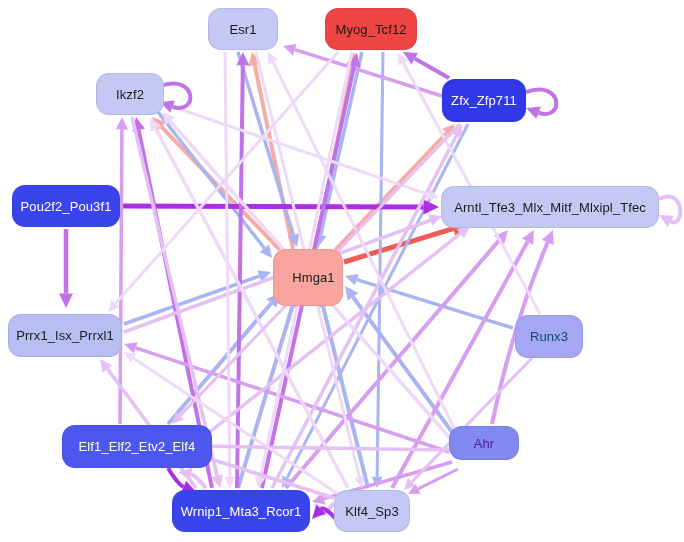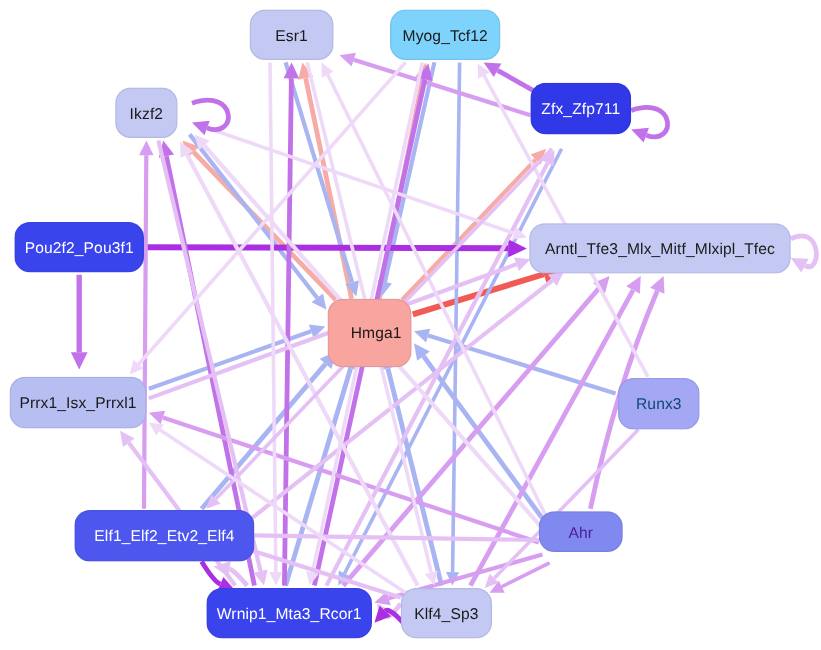--- a/index.html
+++ b/index.html
@@ -123,23 +123,23 @@
       <polygon points="404,490 407.9179957836526,478.05892345559744 415.8149001116142,485.7165276524087" fill="#e5c0f5"></polygon>
       <path d="M 160 86 C 198 73, 198 116, 172.57379776534927 106.63245180828658" fill="none" stroke="#c272e9" stroke-width="4" stroke-linecap="butt"></path>
       <polygon points="160,102 174.8208825977271,100.53322154897536 170.32671293297145,112.73168206759779" fill="#c272e9"></polygon>
       <path d="M 526 92 C 564 79, 564 122, 538.5737977653492 112.63245180828658" fill="none" stroke="#c272e9" stroke-width="4" stroke-linecap="butt"></path>
       <polygon points="526,108 540.8208825977271,106.53322154897536 536.3267129329714,118.73168206759779" fill="#c272e9"></polygon>
       <path d="M 659 199 C 685 186, 685 229, 670.7983127389572 221.35293762866922" fill="none" stroke="#e5c0f5" stroke-width="4" stroke-linecap="butt"></path>
       <polygon points="659,215 673.8799615886848,215.6298754791751 667.7166638892296,227.07599977816335" fill="#e5c0f5"></polygon>
     </svg>
   <div id="node-layer">
       <div class="node" style="left: 208px; top: 8px; width: 70px; height: 42px; background: rgb(195, 201, 242); color: rgb(26, 26, 26);">Esr1</div>
-      <div class="node" style="left: 325px; top: 8px; width: 92px; height: 42px; background: #7dd3fc; color: rgb(26, 26, 26);">Myog_Tcf12</div>
-      <div class="node" style="left: 96px; top: 73px; width: 52px; height: 42px; background: rgb(195, 201, 242); color: rgb(26, 26, 26);">Ikzf2</div>
-      <div class="node" style="left: 442px; top: 69px; width: 84px; height: 43px; background: rgb(48, 56, 232); color: rgb(255, 255, 255); border-radius: 13px;">Zfx_Zfp711</div>
+      <div class="node" style="left: 325px; top: 8px; width: 92px; height: 42px; background: #ef4444; color: rgb(26, 26, 26);">Myog_Tcf12</div>
+      <div class="node" style="left: 96px; top: 73px; width: 68px; height: 42px; background: rgb(195, 201, 242); color: rgb(26, 26, 26);">Ikzf2</div>
+      <div class="node" style="left: 442px; top: 79px; width: 84px; height: 43px; background: rgb(48, 56, 232); color: rgb(255, 255, 255); border-radius: 13px;">Zfx_Zfp711</div>
       <div class="node" style="left: 12px; top: 185px; width: 108px; height: 42px; background: rgb(58, 68, 236); color: rgb(255, 255, 255);">Pou2f2_Pou3f1</div>
       <div class="node" style="left: 441px; top: 186px; width: 218px; height: 42px; background: rgb(195, 201, 242); color: rgb(26, 26, 26);">Arntl_Tfe3_Mlx_Mitf_Mlxipl_Tfec</div>
       <div class="node" style="left: 273px; top: 249px; width: 70px; height: 57px; background: rgb(249, 165, 159); color: rgb(26, 26, 26); padding-left: 11px;">Hmga1</div>
       <div class="node" style="left: 515px; top: 315px; width: 68px; height: 43px; background: rgb(164, 167, 243); color: #0c4a6e;">Runx3</div>
       <div class="node" style="left: 8px; top: 314px; width: 114px; height: 43px; background: rgb(183, 190, 242); color: rgb(26, 26, 26);">Prrx1_Isx_Prrxl1</div>
       <div class="node" style="left: 62px; top: 425px; width: 150px; height: 43px; background: rgb(77, 87, 238); color: rgb(255, 255, 255);">Elf1_Elf2_Etv2_Elf4</div>
       <div class="node" style="left: 449px; top: 426px; width: 70px; height: 34px; background: rgb(128, 137, 239); color: #4c1d95;">Ahr</div>
       <div class="node" style="left: 172px; top: 490px; width: 138px; height: 42px; background: rgb(58, 68, 236); color: #ffffff;">Wrnip1_Mta3_Rcor1</div>
       <div class="node" style="left: 334px; top: 490px; width: 76px; height: 42px; background: rgb(195, 201, 242); color: rgb(26, 26, 26);">Klf4_Sp3</div>
     </div>

